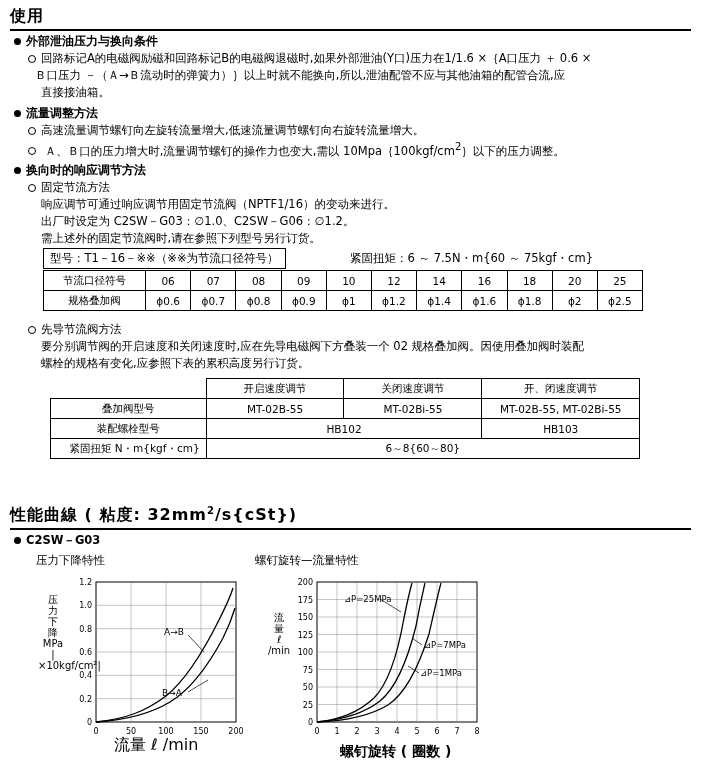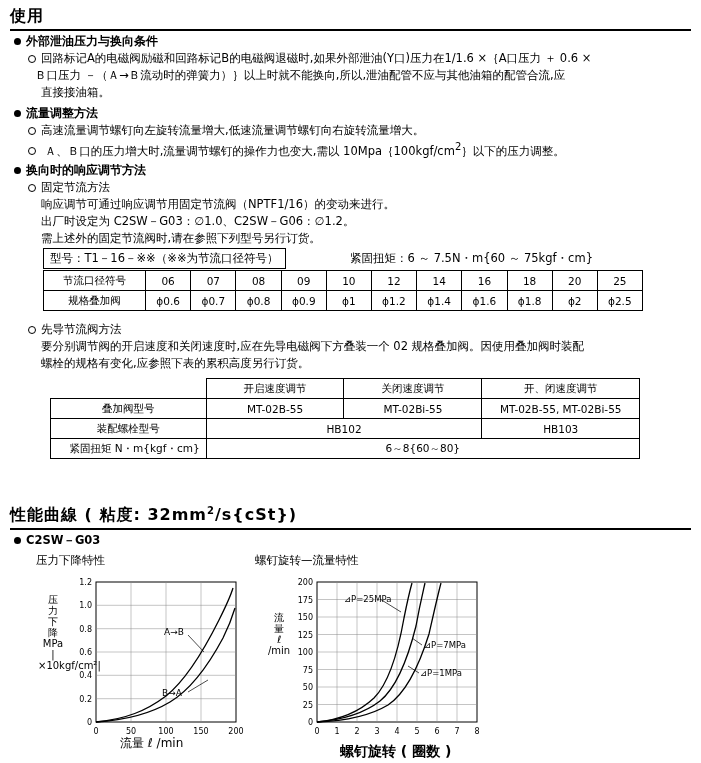--- a/index.html
+++ b/index.html
@@ -215,21 +215,21 @@
       <path d="M60,150 C90,147 110,139 130,124 C150,108 168,78 183,48 C190,34 194,26 197,16" fill="none" stroke="#000" stroke-width="1.3"></path>
 
       <path d="M60,150 C92,148 114,142 134,130 C154,118 172,94 187,66 C193,54 196,46 199,36" fill="none" stroke="#000" stroke-width="1.3"></path>
 
       <line x1="152" y1="63" x2="168" y2="80" stroke="#000" stroke-width="0.7"></line>
       <text x="128" y="63" font-size="9" font-family="DejaVu Sans, sans-serif">A→B</text>
       <line x1="152" y1="120" x2="172" y2="108" stroke="#000" stroke-width="0.7"></line>
       <text x="126" y="124" font-size="9" font-family="DejaVu Sans, sans-serif">B→A</text>
     </svg>
     <div class="vlabel" style="top:22px;left:2px;width:30px;">压<br>力<br>下<br>降<br>MPa<br>|×10kgf/cm²|</div>
-    <div class="axis-label" style="top:163px;left:84px;font-size:12px;">流量 ℓ /min</div>
+    <div class="axis-label" style="top:163px;left:78px;font-size:16px;">流量 ℓ /min</div>
   </div>
 
   <div class="chartwrap" style="top:572px;left:262px;width:230px;height:175px;">
     <svg width="230" height="175" viewBox="0 0 230 175">
       <rect x="55" y="10" width="160" height="140" fill="#fff" stroke="#000" stroke-width="1"></rect>
       <g stroke="#888" stroke-width="0.5">
         <line x1="55" y1="27.5" x2="215" y2="27.5"></line>
         <line x1="55" y1="45" x2="215" y2="45"></line>
         <line x1="55" y1="62.5" x2="215" y2="62.5"></line>
         <line x1="55" y1="80" x2="215" y2="80"></line>

